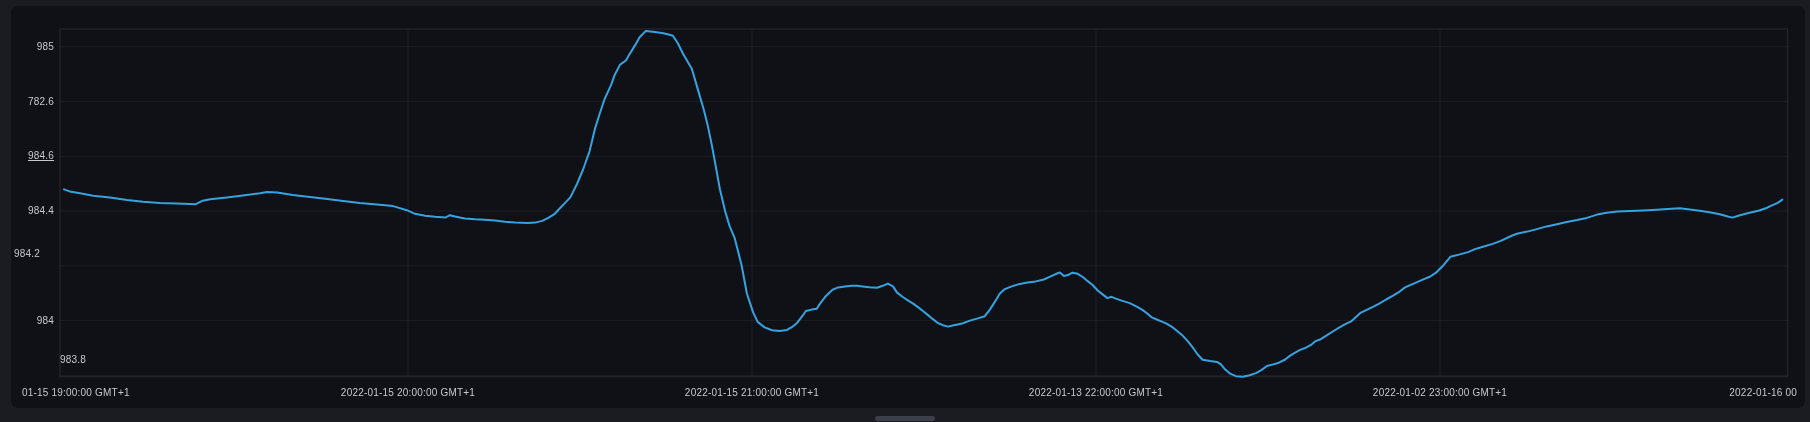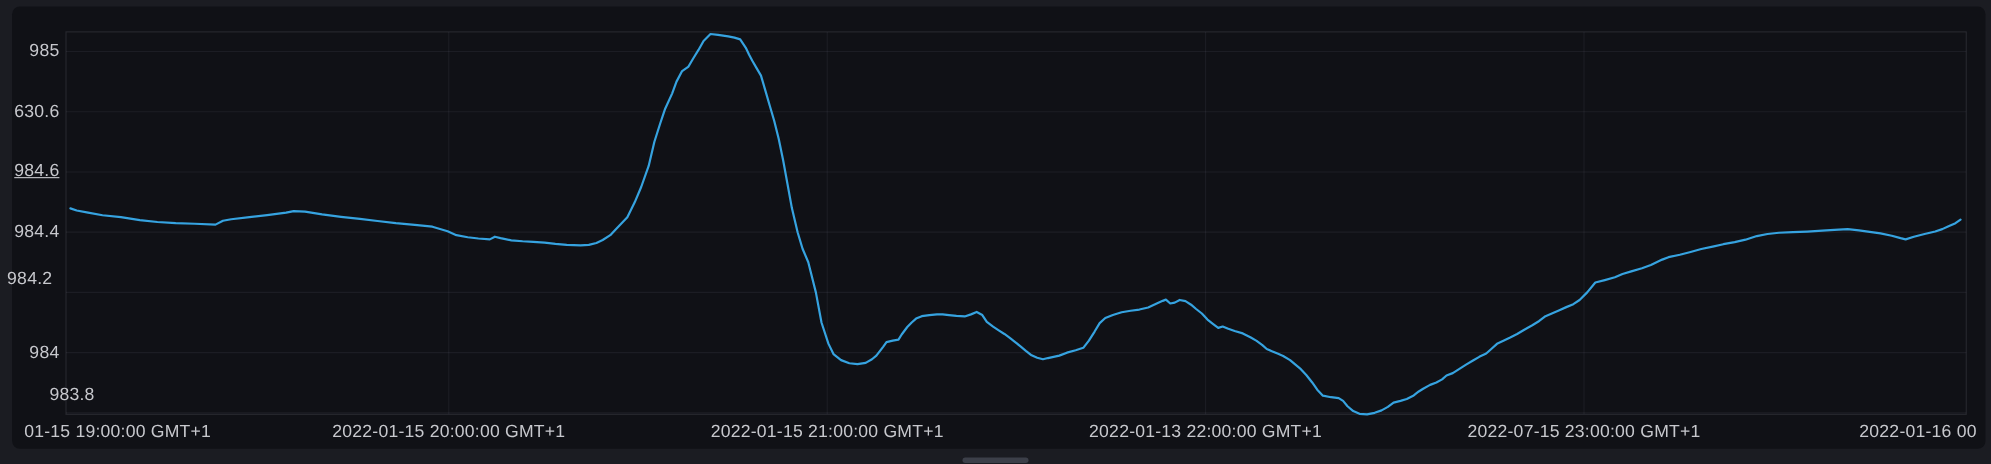--- a/index.html
+++ b/index.html
@@ -7,21 +7,21 @@
     width:1810px;height:422px;position:relative;overflow:hidden;
     background:#1b1c22;
     font-family:"Liberation Sans", sans-serif;
   }
   .panel{
     position:absolute;left:11px;top:6px;width:1794px;height:402px;
     background:#101116;border-radius:7px;
   }
   #chart-svg{position:absolute;left:0;top:0;width:1810px;height:422px;display:block;}
   .tick-label{
-    position:absolute;color:#c7c8cd;font-size:16px;line-height:14px;height:14px;
+    position:absolute;color:#c7c8cd;font-size:10px;line-height:14px;height:14px;
     white-space:nowrap;letter-spacing:0.2px;
   }
   .y-tick{width:54px;text-align:right;left:0;}
   .plot-hit{
     position:absolute;left:60px;top:29px;width:1728px;height:348px;background:transparent;
   }
   .scroll-thumb{
     position:absolute;left:875px;top:416px;width:60px;height:5px;
     background:#3c3f49;border-radius:3px;
   }
@@ -42,30 +42,30 @@
     <line x1="408" x2="408" y1="29" y2="376.7" stroke="rgba(204,204,220,0.07)" stroke-width="1"></line>
     <line x1="752" x2="752" y1="29" y2="376.7" stroke="rgba(204,204,220,0.07)" stroke-width="1"></line>
     <line x1="1096" x2="1096" y1="29" y2="376.7" stroke="rgba(204,204,220,0.07)" stroke-width="1"></line>
     <line x1="1440" x2="1440" y1="29" y2="376.7" stroke="rgba(204,204,220,0.07)" stroke-width="1"></line>
     <rect x="60" y="29" width="1727.5" height="347.7" fill="none" stroke="rgba(204,204,220,0.13)" stroke-width="1"></rect>
     <path d="M64.0 189.4L69.7 191.4L80.1 193.3L93.2 195.7L109.9 197.4L127.1 200.1L143.1 201.8L159.7 202.9L176.9 203.4L195.9 204.2L202.7 200.7L210.2 199.3L226.8 197.4L242.9 195.5L260.1 193.3L267.0 191.9L277.3 192.4L292.8 194.9L310.0 197.1L327.2 199.0L343.2 200.9L359.8 202.9L377.0 204.5L393.1 206.1L406.9 210.2L414.9 213.8L425.2 215.7L434.9 216.8L445.3 217.6L449.9 215.2L455.0 216.5L464.8 218.5L475.1 219.3L484.8 219.8L495.1 220.6L504.9 221.7L515.2 222.6L527.8 223.1L535.3 222.6L542.2 220.9L547.9 218.2L554.8 213.8L559.9 208.3L565.1 202.9L570.3 197.4L573.1 191.9L577.1 183.7L582.9 170.0L589.7 150.8L594.9 128.9L600.1 112.5L604.7 98.8L611.0 85.1L615.0 74.2L620.1 64.6L625.9 60.5L629.9 53.6L635.0 45.4L639.6 37.2L645.9 30.9L652.8 31.7L662.0 33.1L667.7 34.2L672.9 35.8L678.0 43.5L680.9 49.5L683.8 55.0L687.8 61.9L691.8 68.7L695.8 82.4L699.8 96.1L703.8 109.8L707.9 126.2L711.9 145.4L715.9 167.3L719.9 189.2L725.1 211.1L729.6 226.1L734.8 238.4L741.7 265.8L746.8 293.2L753.1 312.4L757.7 321.9L764.6 327.4L772.1 330.2L779.5 331.0L787.0 329.9L792.7 326.6L796.7 323.3L803.0 315.1L805.9 311.0L811.6 309.6L816.8 308.8L819.7 304.1L824.8 297.3L828.8 293.2L832.8 289.6L838.0 287.4L844.9 286.4L851.8 285.8L856.9 285.8L862.7 286.4L869.5 287.2L877.0 287.7L882.7 285.8L887.9 283.6L893.0 286.4L897.1 292.6L902.8 297.0L907.9 300.3L913.1 303.6L917.7 306.9L922.9 311.0L928.0 315.1L932.6 318.9L937.8 323.0L942.9 325.2L948.1 326.6L952.7 325.5L957.8 324.4L963.0 323.3L969.9 320.6L977.9 318.4L984.8 316.2L989.9 309.6L995.1 301.4L999.7 293.7L1004.8 289.1L1011.7 286.4L1019.7 283.9L1027.8 282.5L1035.8 281.4L1043.8 279.5L1049.6 276.8L1057.0 273.5L1059.9 272.4L1063.9 275.9L1067.9 275.1L1072.5 272.7L1077.7 273.8L1082.8 277.0L1087.4 280.9L1092.6 285.0L1097.7 290.5L1102.9 294.6L1107.5 298.1L1111.5 296.8L1116.6 298.9L1122.4 300.9L1129.8 303.1L1136.7 306.6L1142.4 309.9L1147.6 313.7L1151.6 317.3L1156.8 319.5L1161.4 321.4L1166.5 323.6L1172.8 327.4L1177.4 331.3L1182.6 335.6L1187.7 341.1L1192.9 347.7L1197.5 354.3L1202.6 359.7L1210.1 361.1L1217.0 361.9L1221.0 364.4L1225.0 369.3L1230.2 373.7L1235.9 376.2L1242.8 376.7L1249.7 375.3L1256.0 373.1L1261.7 369.9L1266.9 366.0L1273.2 364.4L1278.9 362.7L1285.2 359.5L1289.8 355.9L1293.8 353.4L1300.1 349.9L1305.8 347.7L1311.0 344.9L1315.0 341.4L1320.7 339.2L1327.1 335.1L1332.8 331.5L1339.1 327.7L1344.8 324.4L1351.1 321.4L1355.7 317.3L1360.9 312.6L1367.2 309.6L1372.9 306.9L1379.2 303.6L1386.1 299.5L1393.0 295.7L1399.3 291.8L1405.0 287.4L1411.3 284.7L1417.1 282.2L1423.9 279.2L1430.3 276.5L1436.0 272.7L1442.9 265.8L1450.3 256.8L1458.9 254.6L1468.1 252.1L1475.0 249.1L1483.0 246.7L1492.7 243.9L1500.8 240.9L1511.1 236.0L1516.8 233.8L1527.1 231.6L1536.9 229.1L1546.6 226.4L1557.0 224.2L1566.7 222.0L1577.0 220.1L1586.8 217.9L1597.1 214.6L1606.8 212.7L1617.2 211.6L1629.8 211.1L1643.0 210.5L1656.7 209.7L1667.6 208.9L1679.7 208.3L1690.0 209.4L1699.7 210.8L1709.5 212.2L1719.8 214.3L1727.8 216.5L1732.4 217.6L1739.9 215.2L1749.6 212.7L1759.3 210.5L1765.7 208.3L1771.4 205.6L1777.7 202.9L1782.3 199.6" fill="none" stroke="#36a3e0" stroke-width="2" stroke-linejoin="round" stroke-linecap="round"></path>
   </svg>
 
 <div id="y-labels">
     <div class="tick-label y-tick" style="top: 39.7957px;">985</div>
-    <div class="tick-label y-tick" style="top: 94.5516px;">630.6</div>
+    <div class="tick-label y-tick" style="top: 94.5516px;">782.6</div>
     <div class="tick-label y-tick" style="top: 149.307px; text-decoration: underline;">984.6</div>
     <div class="tick-label y-tick" style="top: 204.063px;">984.4</div>
     <div class="tick-label y-tick" style="top: 247px; text-align: center;">984.2</div>
     <div class="tick-label y-tick" style="top: 313.575px;">984</div>
     <div class="tick-label y-tick" style="top: 353px; padding-left: 32px;">983.8</div>
   </div>
 <div id="x-labels">
     <div class="tick-label" style="top: 386px; left: 22px;">01-15 19:00:00 GMT+1</div>
     <div class="tick-label" style="top: 386px; left: 408px; transform: translateX(-50%);">2022-01-15 20:00:00 GMT+1</div>
     <div class="tick-label" style="top: 386px; left: 752px; transform: translateX(-50%);">2022-01-15 21:00:00 GMT+1</div>
     <div class="tick-label" style="top: 386px; left: 1096px; transform: translateX(-50%);">2022-01-13 22:00:00 GMT+1</div>
-    <div class="tick-label" style="top: 386px; left: 1440px; transform: translateX(-50%);">2022-07-15 23:00:00 GMT+1</div>
+    <div class="tick-label" style="top: 386px; left: 1440px; transform: translateX(-50%);">2022-01-02 23:00:00 GMT+1</div>
     <div class="tick-label" style="top: 386px; left: 1797px; transform: translateX(-100%);">2022-01-16 00</div>
   </div>
 
 <div class="plot-hit"></div>
 <div class="scroll-thumb"></div>
 
 </body></html>

